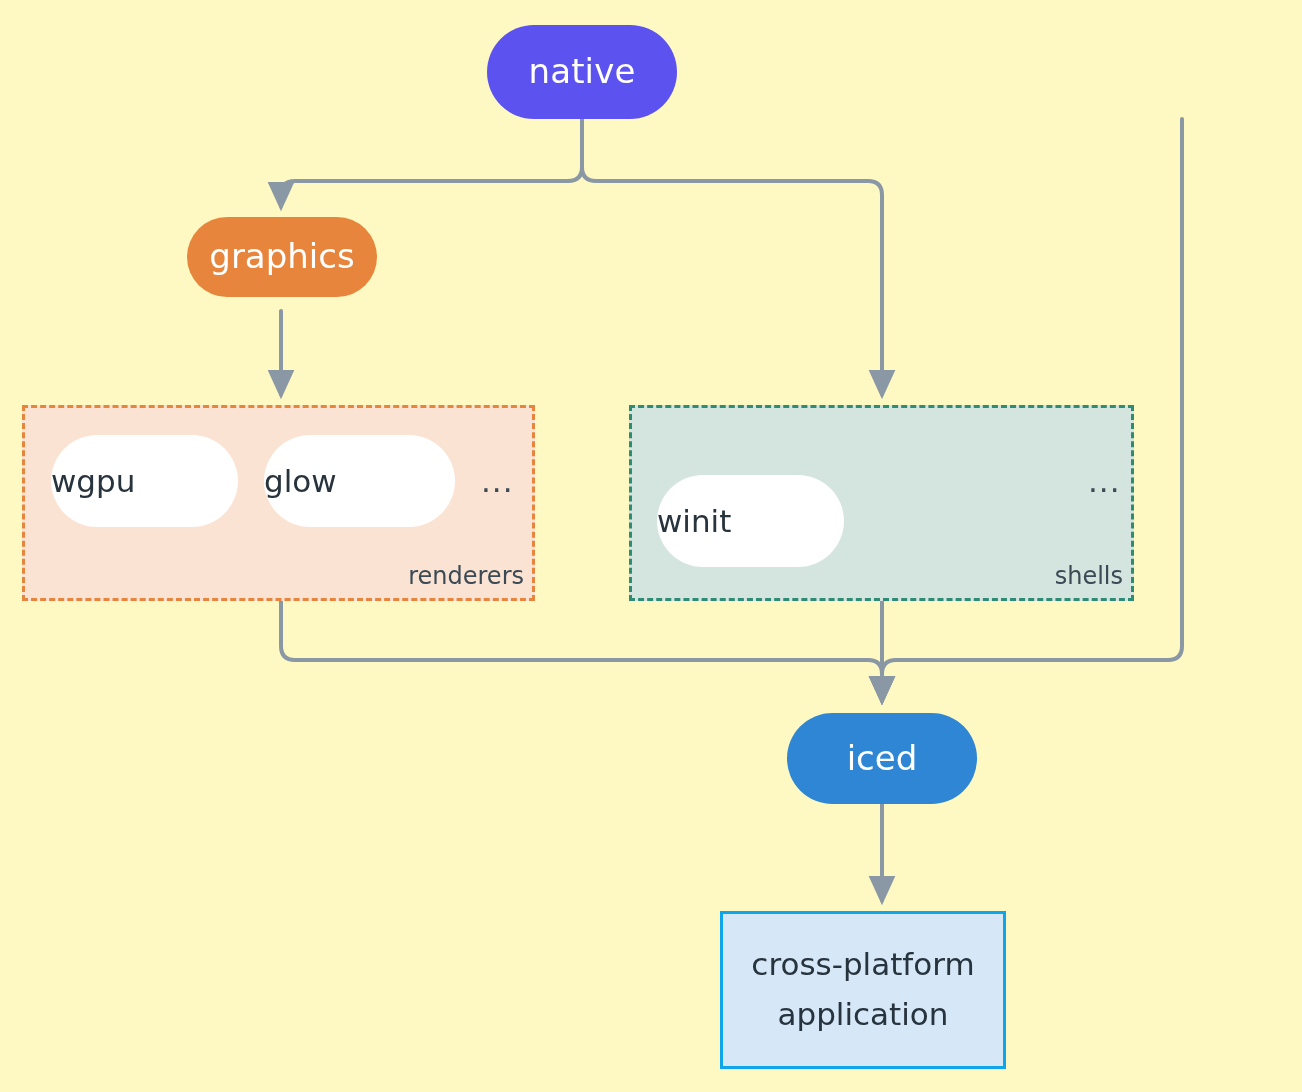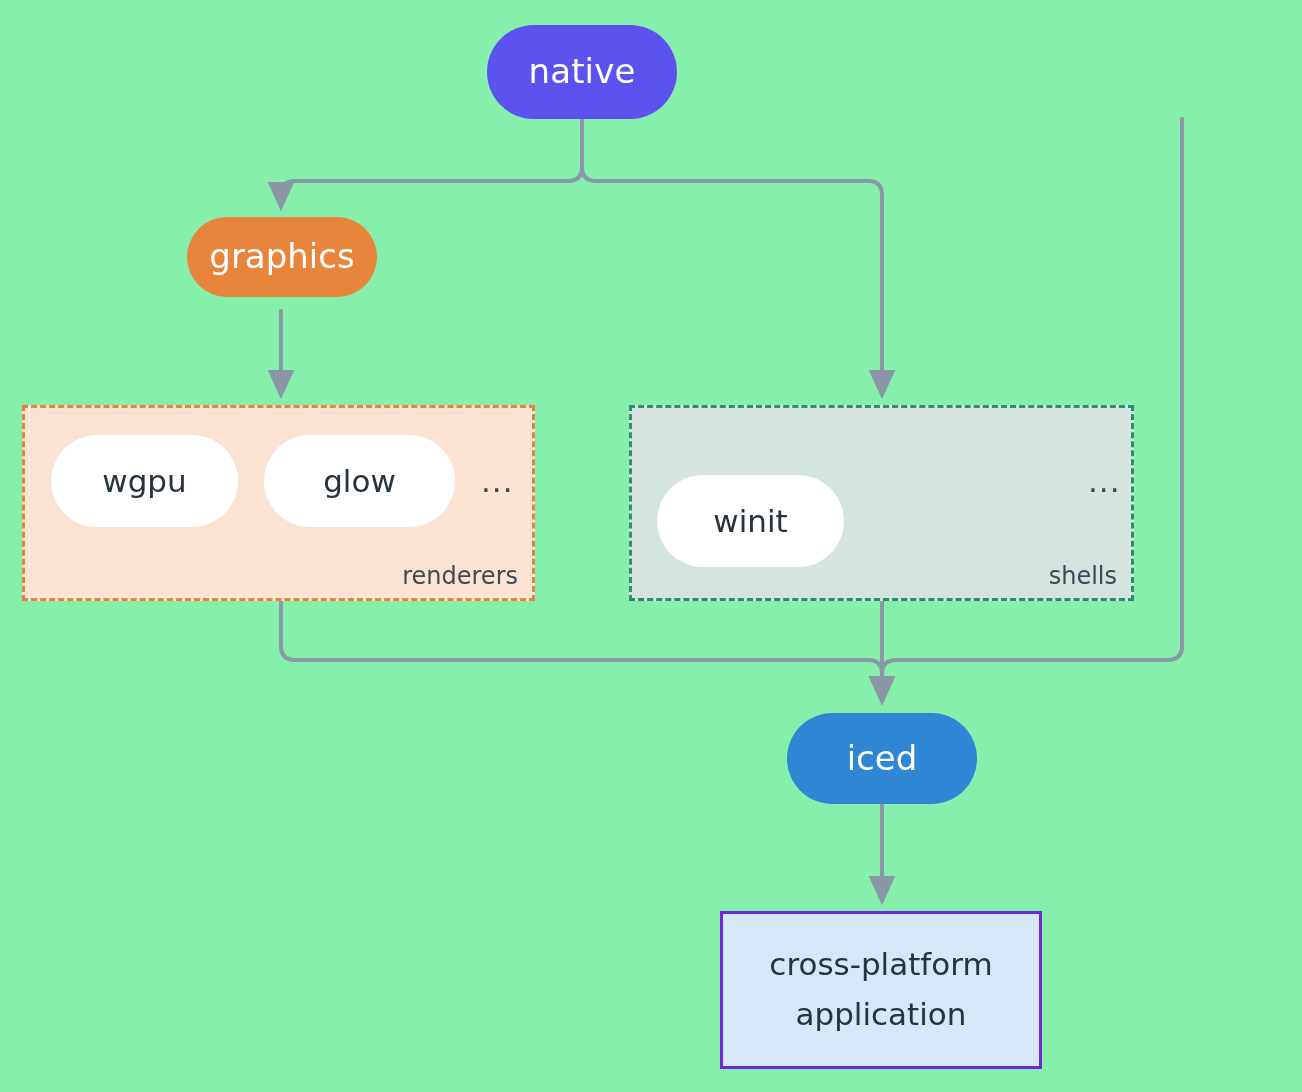--- a/index.html
+++ b/index.html
@@ -5,21 +5,21 @@
 <style>
   html, body {
     margin: 0;
     padding: 0;
     background: #000000;
   }
   #canvas {
     position: relative;
     width: 1302px;
     height: 1092px;
-    background: #86efac;
+    background: #fef9c3;
     overflow: hidden;
     font-family: "DejaVu Sans", "Liberation Sans", sans-serif;
     text-decoration: underline;
   }
   #edges {
     position: absolute;
     left: 0;
     top: 0;
     width: 1302px;
     height: 1092px;
@@ -79,34 +79,33 @@
     background: #FBE3D3;
     border-color: #E7853C;
   }
   #group-shells {
     left: 629px; top: 405px; width: 505px; height: 196px;
     background: #D4E4DF;
     border-color: #2E8B74;
   }
   .group-label {
     position: absolute;
-    right: 14px;
+    right: 8px;
     bottom: 8px;
     font-size: 24px;
     color: #3B4A54;
     white-space: nowrap;
   }
 
   
   .pill-inner {
     position: absolute;
     box-sizing: border-box;
     display: flex;
     align-items: center;
-    justify-content: center;
     background: #FFFFFF;
     border-radius: 999px;
     color: #27333D;
     font-size: 31px;
     white-space: nowrap;
   }
   #pill-wgpu   { left: 51px;  top: 435px; width: 187px; height: 92px; }
   #pill-glow   { left: 264px; top: 435px; width: 191px; height: 92px; }
   #pill-winit  { left: 657px; top: 435px; width: 187px; height: 92px; margin-top: 40px; }
   #pill-glutin { left: 871px; top: 435px; width: 190px; height: 92px; }
@@ -115,23 +114,23 @@
     position: absolute;
     font-size: 31px;
     color: #3B4A54;
     letter-spacing: 1px;
   }
   #ellipsis-renderers { left: 481px; top: 463px; }
   #ellipsis-shells    { left: 1088px; top: 463px; }
 
   
   #node-app {
-    left: 720px; top: 911px; width: 322px; height: 158px;
+    left: 720px; top: 911px; width: 286px; height: 158px;
     background: #D6E8F8;
-    border: 3px solid #6d28d9;
+    border: 3px solid #0ea5e9;
     color: #27333D;
     font-size: 31px;
     line-height: 1.6;
     white-space: normal;
   }
   #node-app .app-text {
     display: block;
   }
 </style>
 </head>

